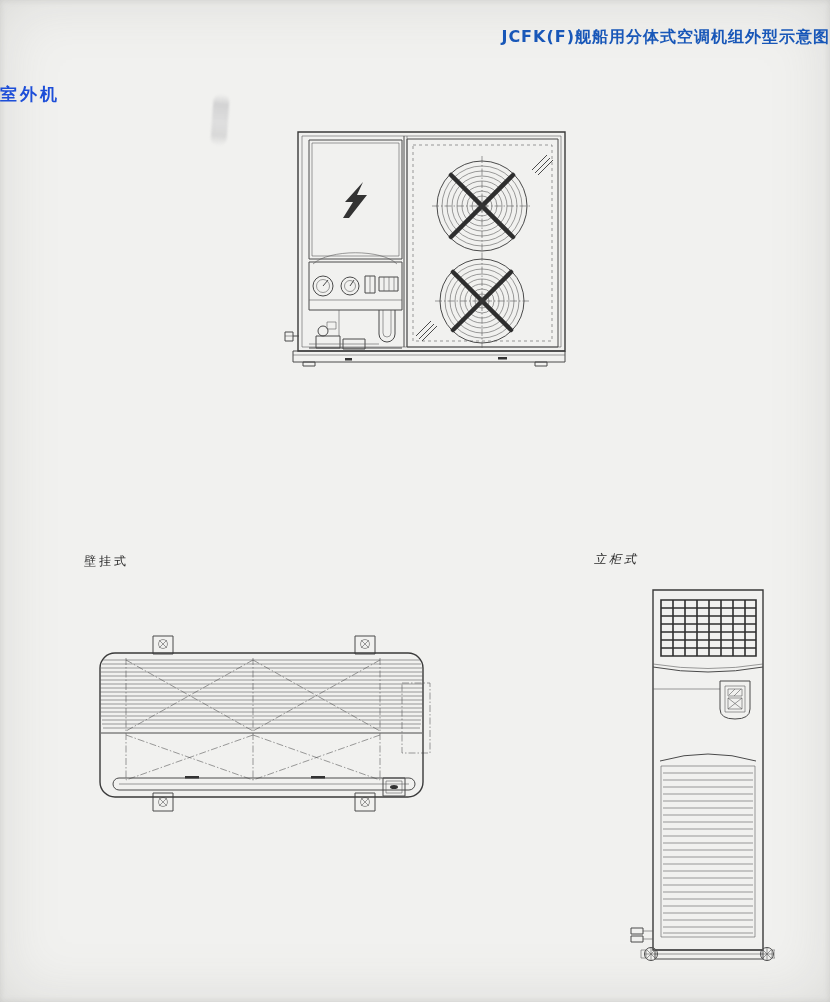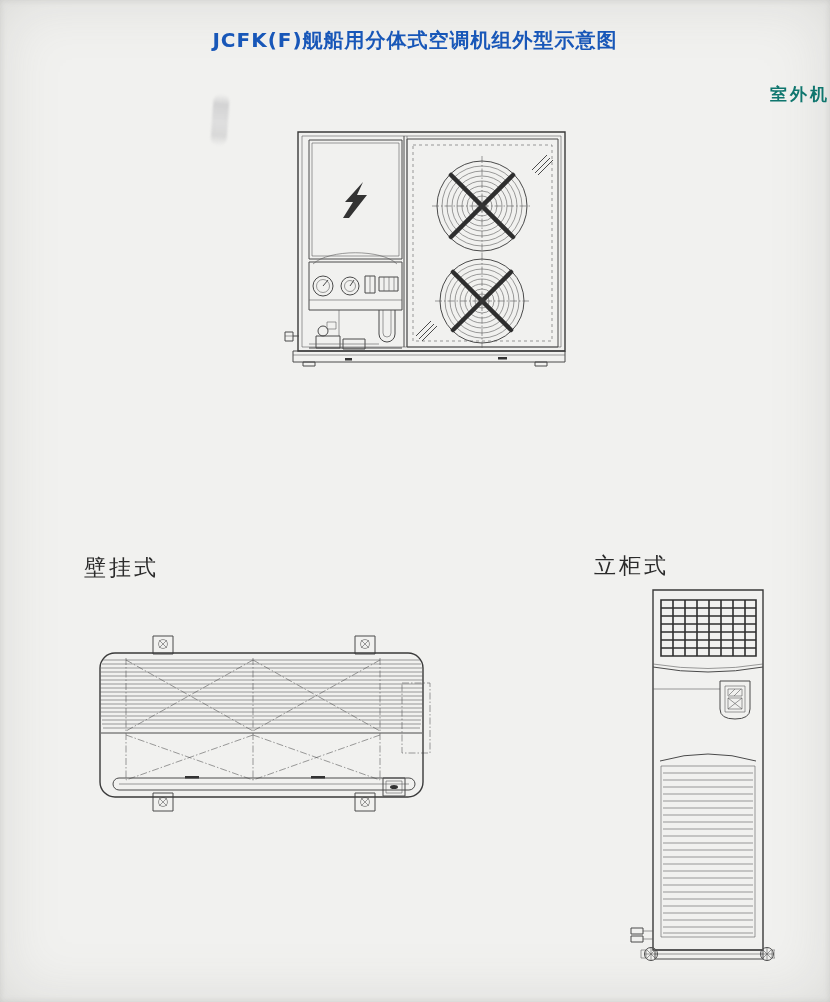--- a/index.html
+++ b/index.html
@@ -5,34 +5,34 @@
   html,body{margin:0;padding:0;}
   body{background:#d8d8d6;font-family:"DejaVu Sans","Liberation Sans",sans-serif;}
   .page{
     position:relative;width:830px;height:1002px;margin:0 auto;
     background:#f1f1ef;
     box-shadow:inset 0 0 60px rgba(120,120,118,.18), inset 0 0 6px rgba(140,140,138,.25);
     overflow:hidden;
   }
   .doc-title{
     position:absolute;top:27px;left:0;width:100%;
-    text-align:center;font-size:20px;font-weight:bold;letter-spacing:1px;
+    text-align:right;font-size:16px;font-weight:bold;letter-spacing:1px;
     color:#1857b8;
   }
   .section-label{
-    position:absolute;text-align:right;font-weight:bold;font-size:17px;
-    letter-spacing:3px;color:#0f766e;
+    position:absolute;text-align:left;font-weight:bold;font-size:17px;
+    letter-spacing:3px;color:#1d4ed8;
   }
   .lbl-outdoor{top:83px;left:0;width:100%;}
   .lbl-indoor{top:461px;left:0;width:100%;}
   .sub-label{
-    position:absolute;font-size:22px;color:#2b2b2b;letter-spacing:3px;font-weight:500;
+    position:absolute;font-size:12px;color:#2b2b2b;letter-spacing:3px;font-weight:500;
   }
   .lbl-wall{top:553px;left:84px;}
-  .lbl-floor{top:551px;left:594px;}
+  .lbl-floor{top:551px;left:594px;font-style:italic;}
   .fig{position:absolute;}
   .fig-outdoor{top:122px;left:283px;}
   .fig-wall{top:630px;left:93px;}
   .fig-floor{top:583px;left:625px;}
   .scan-artifact{
     position:absolute;top:94px;left:212px;width:16px;height:52px;
     background:linear-gradient(180deg,rgba(130,130,135,0) 0%,rgba(120,120,128,.45) 20%,rgba(130,130,140,.3) 55%,rgba(130,130,135,.4) 80%,rgba(130,130,135,0) 100%);
     filter:blur(1.2px);opacity:.55;transform:rotate(4deg);border-radius:8px;
   }
   svg{display:block;}

